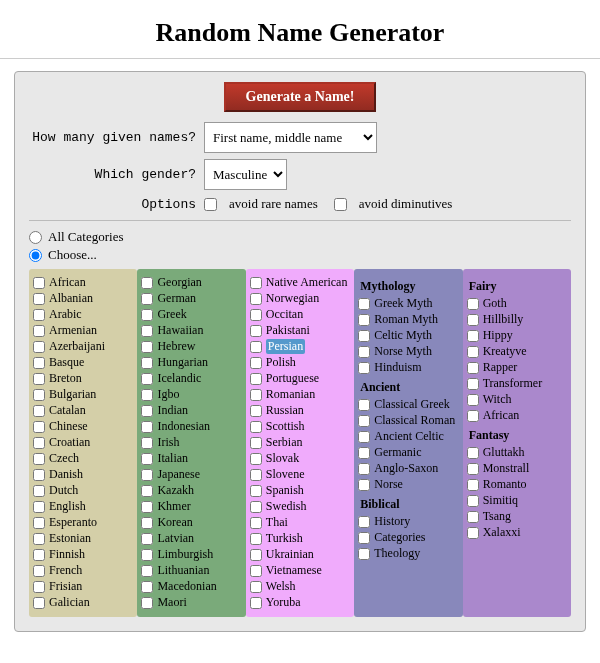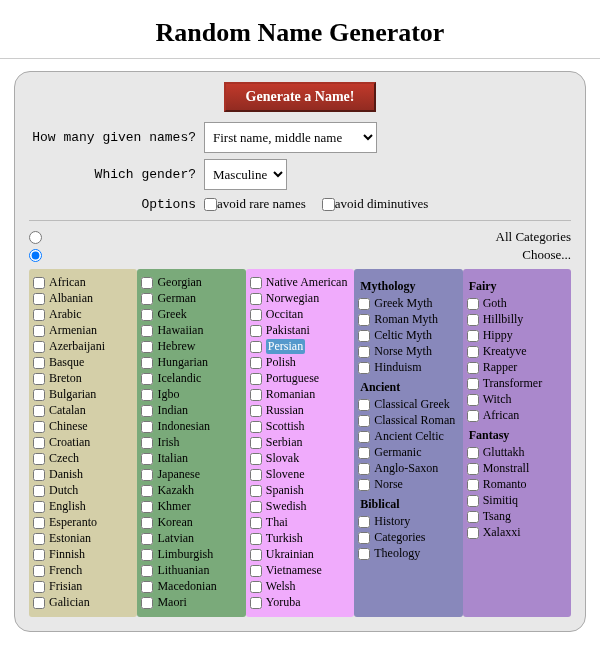--- a/index.html
+++ b/index.html
@@ -15,21 +15,21 @@
       font-weight: bold;
       padding: 18px 0 10px 0;
       border-bottom: 1px solid #ccc;
       margin-bottom: 12px;
     }
     .main-container {
       margin: 0 14px 14px 14px;
       border: 1px solid #aaa;
       background: #e8e8e8;
       padding: 10px 14px 14px 14px;
-      border-radius: 16px;
+      border-radius: 4px;
     }
     .generate-btn-row {
       text-align: center;
       margin-bottom: 10px;
     }
     .generate-btn {
       background: linear-gradient(to bottom, #c0392b, #922b21);
       color: #fff;
       border: 2px outset #a93226;
       padding: 5px 20px;
@@ -78,38 +78,37 @@
     }
     .options-row {
       display: flex;
       align-items: center;
     }
     .options-row label {
       font-size: 13px;
       margin-right: 16px;
       display: flex;
       align-items: center;
-      gap: 0;
+      gap: 12px;
       justify-content: center;
     }
     .divider {
       border: none;
       border-top: 1px solid #bbb;
       margin: 8px 0;
     }
     .categories-section {
       margin-top: 6px;
     }
     .radio-row {
       display: flex;
       align-items: center;
       font-size: 13px;
       margin-bottom: 2px;
       gap: 6px;
-      justify-content: space-between;
     }
     .columns-container {
       display: flex;
       gap: 0;
       margin-top: 6px;
     }
     .col {
       display: flex;
       flex-direction: column;
       flex: 1;

